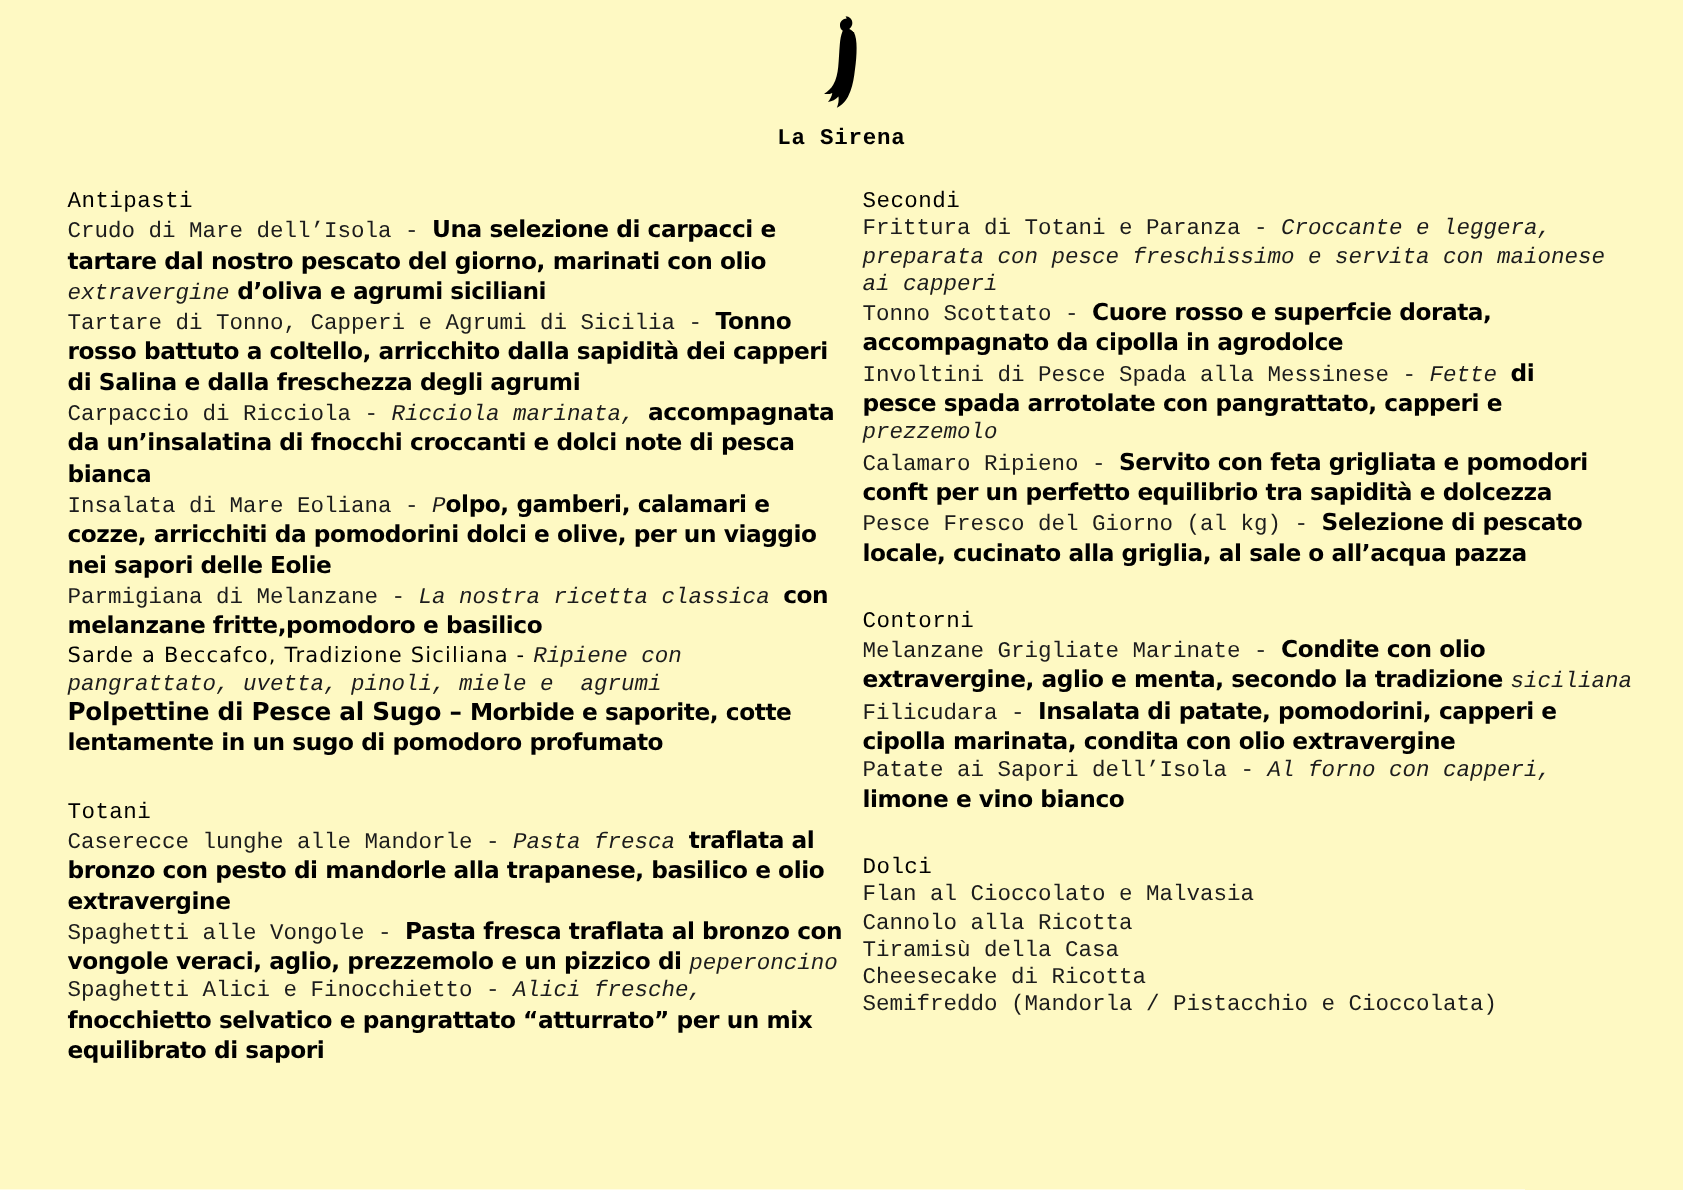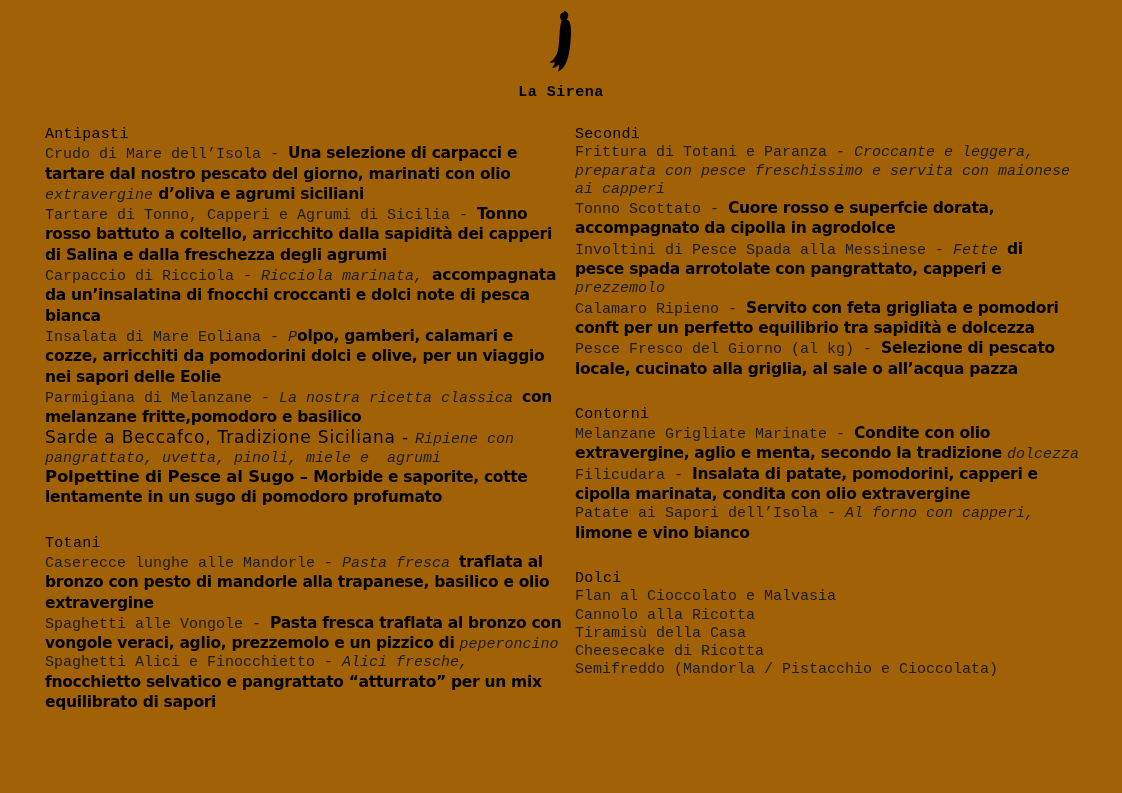--- a/index.html
+++ b/index.html
@@ -4,21 +4,21 @@
 <style>
   html, body {
     margin: 0;
     padding: 0;
     background: #ffffff;
   }
   .page {
     position: relative;
     width: 1122px;
     height: 793px;
-    background: #a16207;
+    background: #fef9c3;
     color: #000000;
     overflow: hidden;
     font-family: "Liberation Mono", monospace;
   }
   header.menu-header {
     text-align: center;
     padding-top: 10px;
   }
   .logo-wrap {
     height: 72px;
@@ -79,21 +79,21 @@
   }
   .seg-italic {
     font-family: "Liberation Mono", monospace;
     font-style: italic;
     font-size: 15px;
     color: #1c1c1c;
   }
   .seg-name-large {
     font-family: "DejaVu Sans", sans-serif;
     font-weight: 400;
-    font-size: 17px;
+    font-size: 14px;
     letter-spacing: 0.8px;
   }
   .seg-name-bold {
     font-family: "DejaVu Sans", sans-serif;
     font-weight: 700;
     font-size: 16.5px;
     letter-spacing: -0.2px;
     margin-top: 20px;
   }
 </style>
@@ -136,21 +136,21 @@
         <section>
           <h2 class="section-title">Secondi</h2>
           <p class="item"><span class="seg-name">Frittura di Totani e Paranza - </span><span class="seg-italic">Croccante e leggera, preparata con pesce freschissimo e servita con maionese ai capperi</span></p>
           <p class="item"><span class="seg-name">Tonno Scottato - </span><span class="seg-bold">Cuore rosso e superfcie dorata, accompagnato da cipolla in agrodolce</span></p>
           <p class="item"><span class="seg-name">Involtini di Pesce Spada alla Messinese - </span><span class="seg-italic">Fette </span><span class="seg-bold">di    pesce spada arrotolate con pangrattato, capperi e </span><span class="seg-italic">prezzemolo</span></p>
           <p class="item"><span class="seg-name">Calamaro Ripieno - </span><span class="seg-bold">Servito con feta grigliata e pomodori conft per un perfetto equilibrio tra sapidità e dolcezza</span></p>
           <p class="item"><span class="seg-name">Pesce Fresco del Giorno (al kg) - </span><span class="seg-bold">Selezione di pescato locale, cucinato alla griglia, al sale o all’acqua pazza</span></p>
         </section>
         <section>
           <h2 class="section-title">Contorni</h2>
-          <p class="item"><span class="seg-name">Melanzane Grigliate Marinate - </span><span class="seg-bold">Condite con olio extravergine, aglio e menta, secondo la tradizione </span><span class="seg-italic">dolcezza</span></p>
+          <p class="item"><span class="seg-name">Melanzane Grigliate Marinate - </span><span class="seg-bold">Condite con olio extravergine, aglio e menta, secondo la tradizione </span><span class="seg-italic">siciliana</span></p>
           <p class="item"><span class="seg-name">Filicudara - </span><span class="seg-bold">Insalata di patate, pomodorini, capperi e cipolla marinata, condita con olio extravergine</span></p>
           <p class="item"><span class="seg-name">Patate ai Sapori dell’Isola - </span><span class="seg-italic">Al forno con capperi, </span><span class="seg-bold">limone e vino bianco</span></p>
         </section>
         <section>
           <h2 class="section-title">Dolci</h2>
           <p class="item"><span class="seg-name">Flan al Cioccolato e Malvasia</span></p>
           <p class="item"><span class="seg-name">Cannolo alla Ricotta</span></p>
           <p class="item"><span class="seg-name">Tiramisù della Casa</span></p>
           <p class="item"><span class="seg-name">Cheesecake di Ricotta</span></p>
           <p class="item"><span class="seg-name">Semifreddo (Mandorla / Pistacchio e Cioccolata)</span></p>

